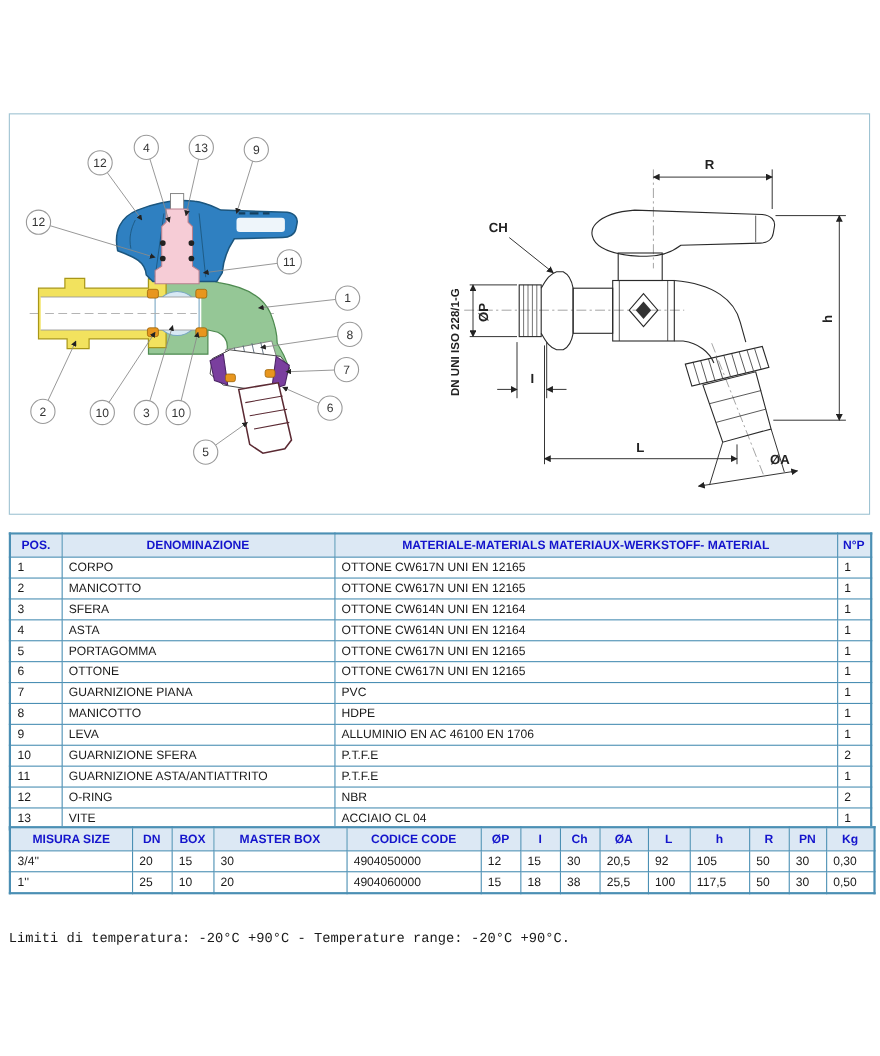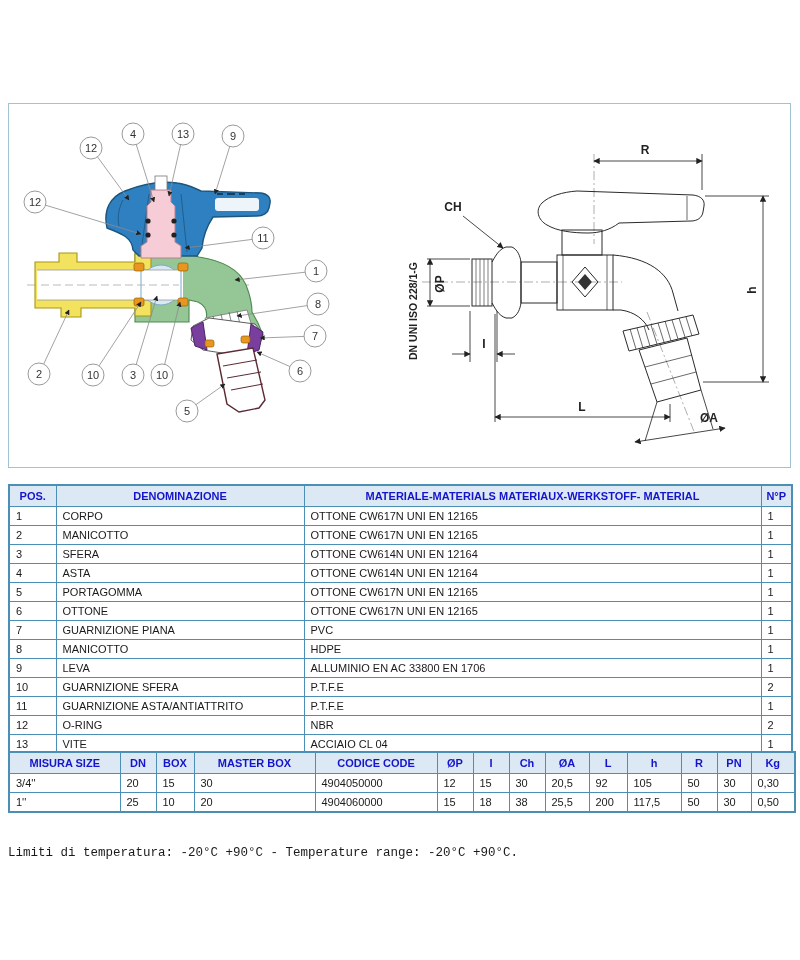--- a/index.html
+++ b/index.html
@@ -302,21 +302,21 @@
         </tr>
         <tr>
           <td>8</td>
           <td>MANICOTTO</td>
           <td>HDPE</td>
           <td>1</td>
         </tr>
         <tr>
           <td>9</td>
           <td>LEVA</td>
-          <td>ALLUMINIO EN AC 33800 EN 1706</td>
+          <td>ALLUMINIO EN AC 46100 EN 1706</td>
           <td>1</td>
         </tr>
         <tr>
           <td>10</td>
           <td>GUARNIZIONE SFERA</td>
           <td>P.T.F.E</td>
           <td>2</td>
         </tr>
         <tr>
           <td>11</td>
@@ -394,21 +394,21 @@
         <tr>
           <td>1''</td>
           <td>25</td>
           <td>10</td>
           <td>20</td>
           <td>4904060000</td>
           <td>15</td>
           <td>18</td>
           <td>38</td>
           <td>25,5</td>
-          <td>200</td>
+          <td>100</td>
           <td>117,5</td>
           <td>50</td>
           <td>30</td>
           <td>0,50</td>
         </tr>
       </tbody>
   </table>
 
   <div class="note">Limiti di temperatura: -20°C +90°C - Temperature range: -20°C +90°C.</div>
 </div>

